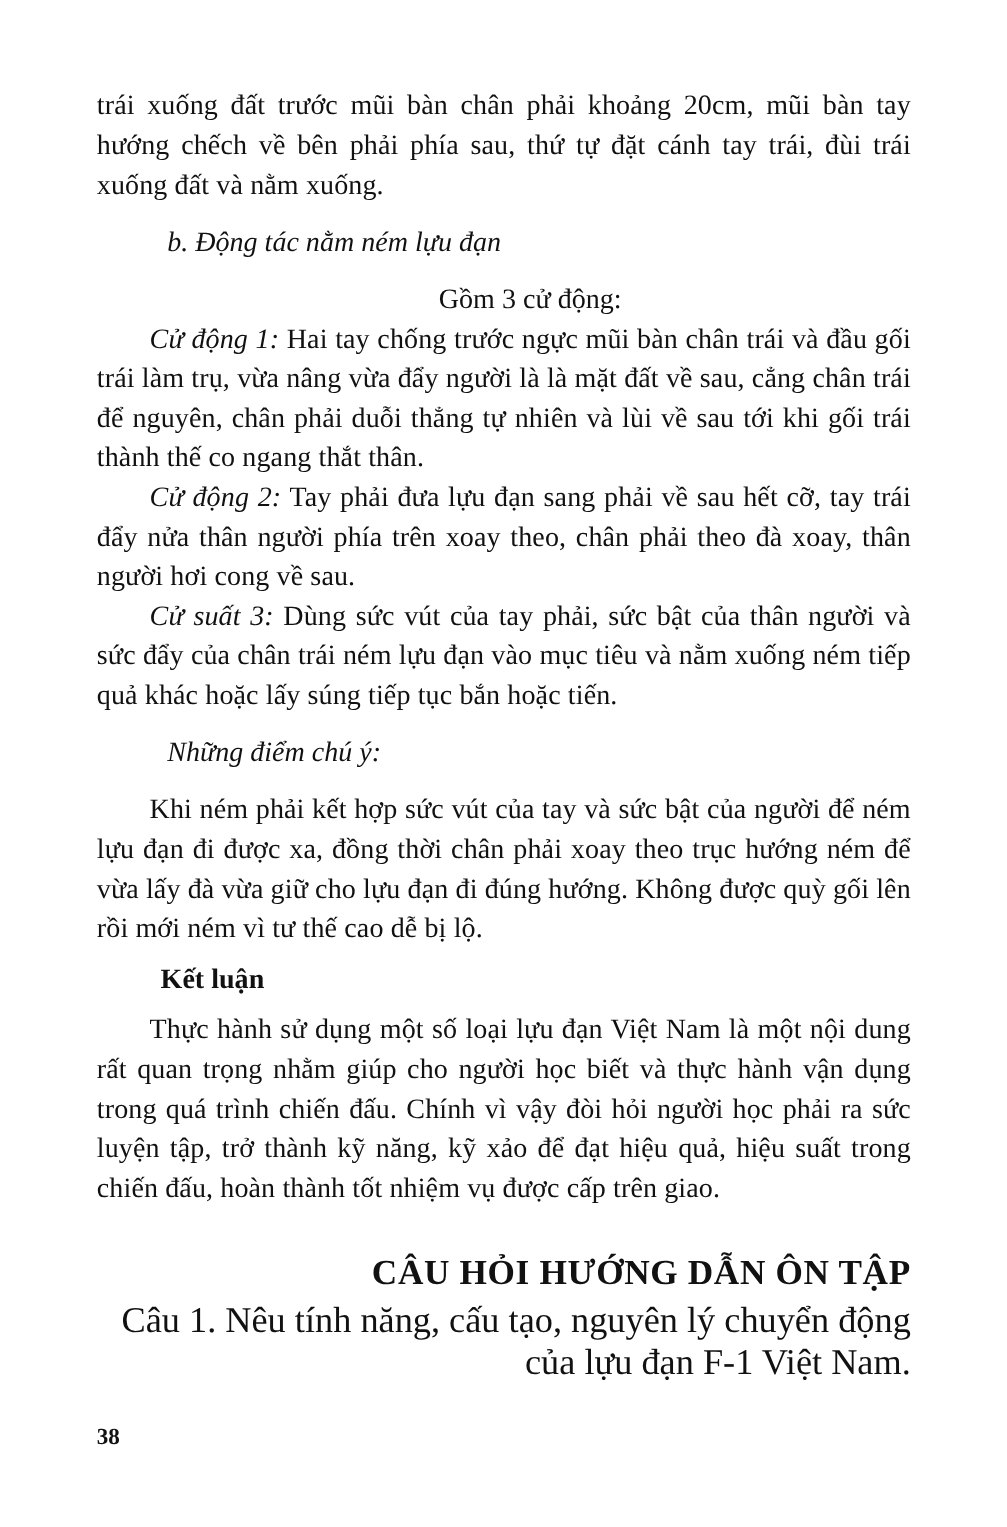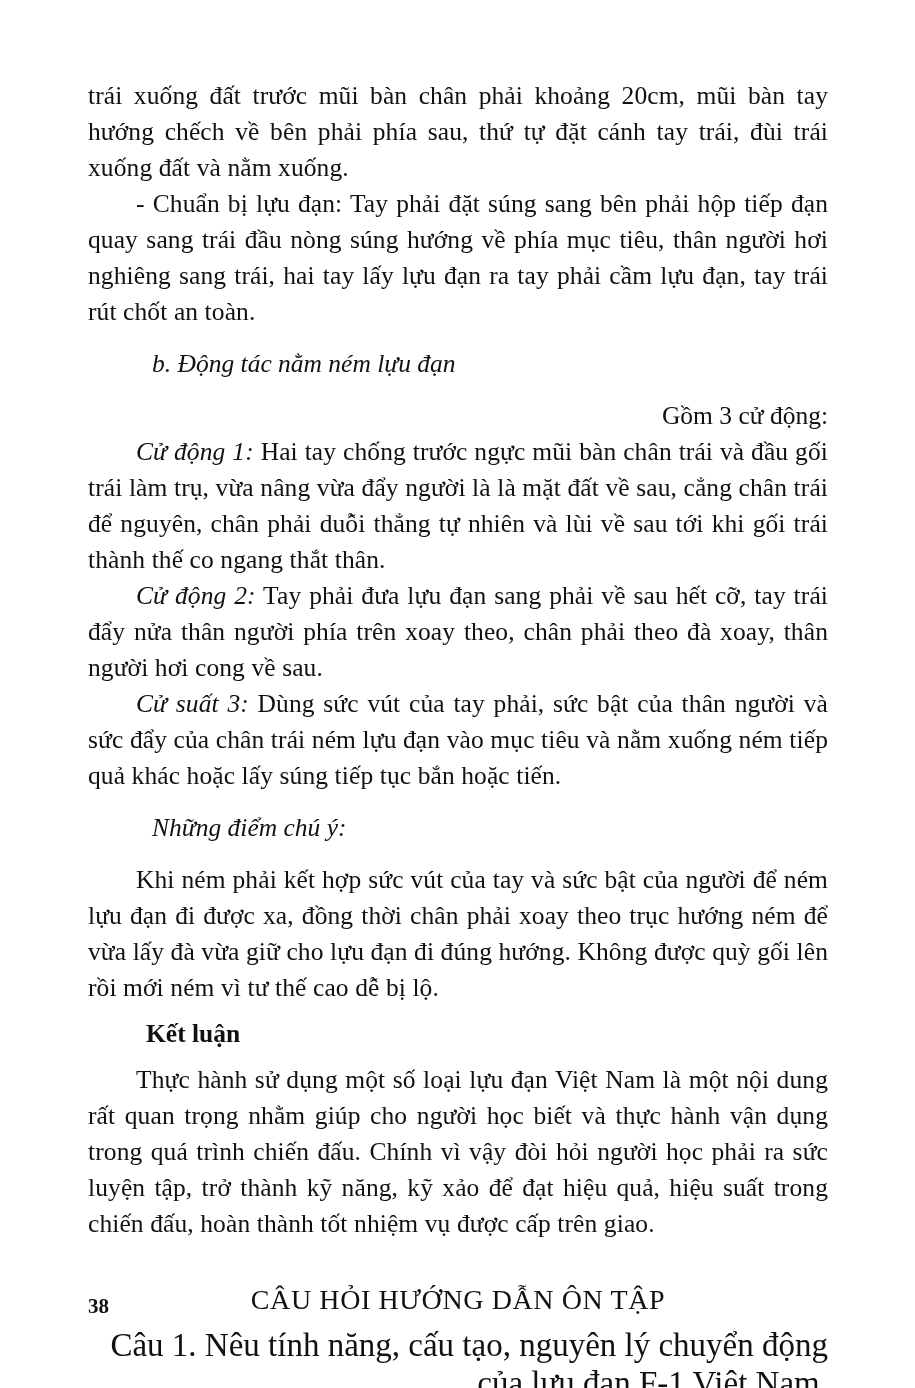--- a/index.html
+++ b/index.html
@@ -45,36 +45,36 @@
     line-height: 36px;
     text-indent: 48px;
     font-style: italic;
     text-align: left;
   }
   p.plain-line {
     margin: 0;
     font-size: 25.5px;
     line-height: 36px;
     text-indent: 48px;
-    text-align: right;
+    text-align: center;
   }
   p.bold-head {
     margin: 10px;
     font-size: 25.5px;
     line-height: 36px;
     text-indent: 48px;
     font-weight: bold;
     text-align: left;
   }
   h1.section-title {
     margin: 0;
-    font-size: 28px;
+    font-size: 32px;
     line-height: 36px;
-    font-weight: normal;
-    text-align: center;
+    font-weight: bold;
+    text-align: right;
     letter-spacing: 0.6px;
   }
   p.question {
     margin: 0;
     font-size: 33px;
     line-height: 38px;
     text-align: right;
     padding-left: 88px;
     text-indent: -88px;
   }
@@ -91,21 +91,20 @@
 </style>
 </head>
 <body>
 
 <div class="page">
 
   <div class="textblock">
 
     <p class="body">trái xuống đất trước mũi bàn chân phải khoảng 20cm, mũi bàn tay hướng chếch về bên phải phía sau, thứ tự đặt cánh tay trái, đùi trái xuống đất và nằm xuống.</p>
 
-    <p class="body indent">- Chuẩn bị lựu đạn: Tay phải đặt súng sang bên phải hộp tiếp đạn quay sang trái đầu nòng súng hướng về phía mục tiêu, thân người hơi nghiêng sang trái, hai tay lấy lựu đạn ra tay phải cầm lựu đạn, tay trái rút chốt an toàn.</p>
 
     <p class="ital-line">b. Động tác nằm ném lựu đạn</p>
 
     <p class="plain-line">Gồm 3 cử động:</p>
 
     <p class="body indent"><span class="italic">Cử động 1:</span><span> Hai tay chống trước ngực mũi bàn chân trái và đầu gối trái làm trụ, vừa nâng vừa đẩy người là là mặt đất về sau, cẳng chân trái để nguyên, chân phải duỗi thẳng tự nhiên và lùi về sau tới khi gối trái thành thế co ngang thắt thân.</span></p>
 
     <p class="body indent"><span class="italic">Cử động 2:</span><span> Tay phải đưa lựu đạn sang phải về sau hết cỡ, tay trái đẩy nửa thân người phía trên xoay theo, chân phải theo đà xoay, thân người hơi cong về sau.</span></p>
 
     <p class="body indent"><span class="italic">Cử suất 3:</span><span> Dùng sức vút của tay phải, sức bật của thân người và sức đẩy của chân trái ném lựu đạn vào mục tiêu và nằm xuống ném tiếp quả khác hoặc lấy súng tiếp tục bắn hoặc tiến.</span></p>

